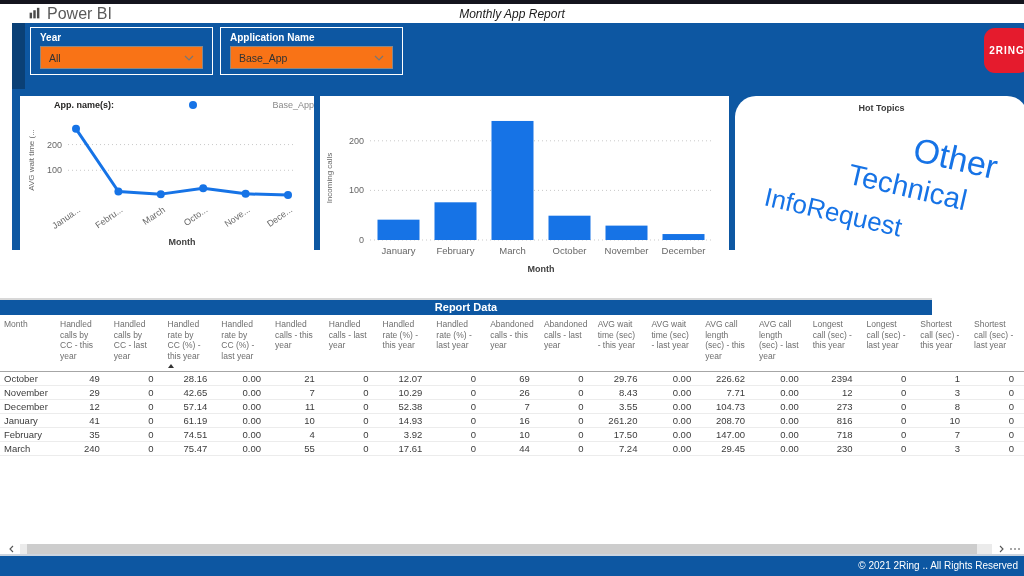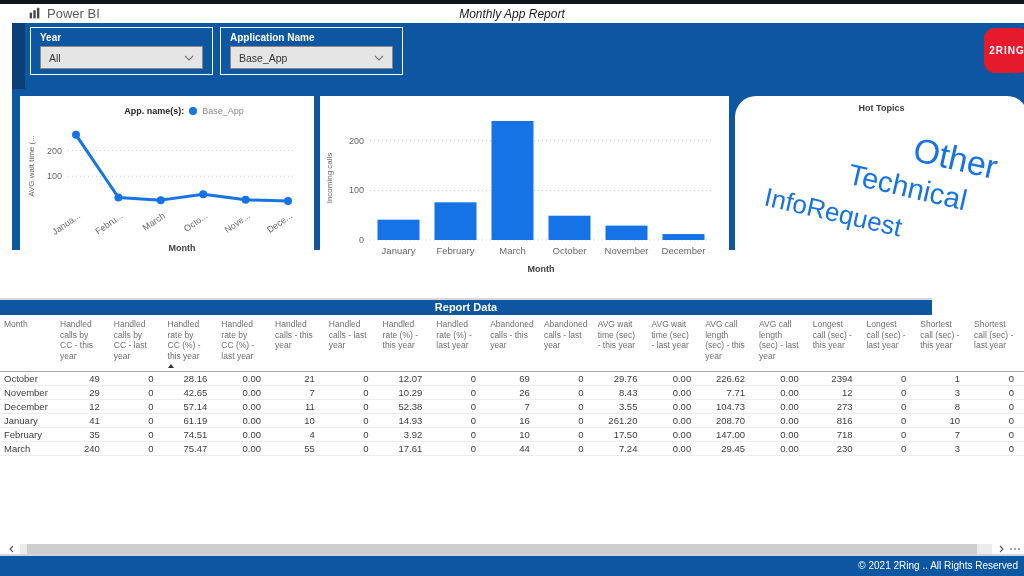--- a/index.html
+++ b/index.html
@@ -2,41 +2,41 @@
 <html><head>
 <meta charset="utf-8">
 <style>
   * { box-sizing: border-box; margin: 0; padding: 0; }
   html,body { width:1024px; height:576px; overflow:hidden; }
   body { position:relative; font-family:"Liberation Sans", sans-serif; background:#ffffff; }
 
   .top-strip { position:absolute; left:0; top:0; width:1024px; height:4px; background:#14141d; }
 
   .title-bar { position:absolute; left:0; top:4px; width:1024px; height:19px; background:#ffffff; display:flex; align-items:center; }
-  .brand { position:absolute; left:28px; top:0; height:19px; display:flex; align-items:center; gap:6px; color:#5a5a5a; font-size:13px; }
+  .brand { position:absolute; left:28px; top:0; height:19px; display:flex; align-items:center; gap:6px; color:#5a5a5a; font-size:16px; }
   .page-title { width:100%; text-align:center; font-size:12px; color:#1c1c1c;font-style:italic; }
 
   .filter-area { position:absolute; left:12px; top:23px; width:1024px; height:227px; background:#0d57a2; }
   .accent-strip { position:absolute; left:0; top:0; width:13px; height:66px; background:#0a4076; }
 
   .slicer-box { position:absolute; top:4px; width:183px; height:48px; border:1px solid #ffffff; }
   .slicer-box.year { left:18px; }
   .slicer-box.app { left:208px; }
   .slicer-label { padding:4px 0 0 9px; font-size:10px; font-weight:bold; color:#ffffff; }
-  .dropdown { margin:3px 9px 0 9px; height:23px; background:#e5e5e5; border:1px solid #8a8886; display:flex; align-items:center; justify-content:space-between; padding:0 8px; font-size:10.5px; color:#333333; cursor:pointer; }
+  .dropdown { margin:3px 9px 0 9px; height:23px; background:#f97316; border:1px solid #8a8886; display:flex; align-items:center; justify-content:space-between; padding:0 8px; font-size:10.5px; color:#333333; cursor:pointer; }
 
   .logo-2ring { position:absolute; right:6px; top:5px; width:46px; height:45px; background:#e51b2d; display:flex; align-items:center; justify-content:center; color:#ffffff; font-size:10px; font-weight:bold; letter-spacing:1px;border-radius:11px; }
 
   .panel { position:absolute; top:73px; height:186px; background:#ffffff; overflow:hidden; }
   .panel.p1 { left:8px; width:294px; }
   .panel.p2 { left:308px; width:409px; }
   .panel.p3 { left:723px; width:293px;border-radius:21px; }
 
   .chart-title { padding:6px 12px 0 10px; font-size:12px; font-weight:600; color:#252423; line-height:1.3; }
-  .legend { display:flex; align-items:center; justify-content:center; gap:5px; padding-left:34px; height:14px; margin-top:8px; }
+  .legend { display:flex; align-items:center; justify-content:space-between; gap:5px; padding-left:34px; height:14px; margin-top:2px; }
   .legend-label { font-size:9px; font-weight:bold; color:#252423; }
   .legend-dot { width:8px; height:8px; border-radius:50%; background:#1673e6; }
   .legend-series { font-size:9px; color:#8a8a8a; }
 
   svg .grid { stroke:#c9c9c9; stroke-width:1; stroke-dasharray:1 3; }
   svg .tick { font-size:9px; fill:#666666; }
   svg .cat  { font-size:9px; fill:#666666; }
   svg .cat2 { font-size:9.5px; fill:#666666; }
   svg .axis-title { font-size:9px; font-weight:bold; fill:#404040; }
   svg .yaxis-title { font-size:8px; fill:#666666; }

